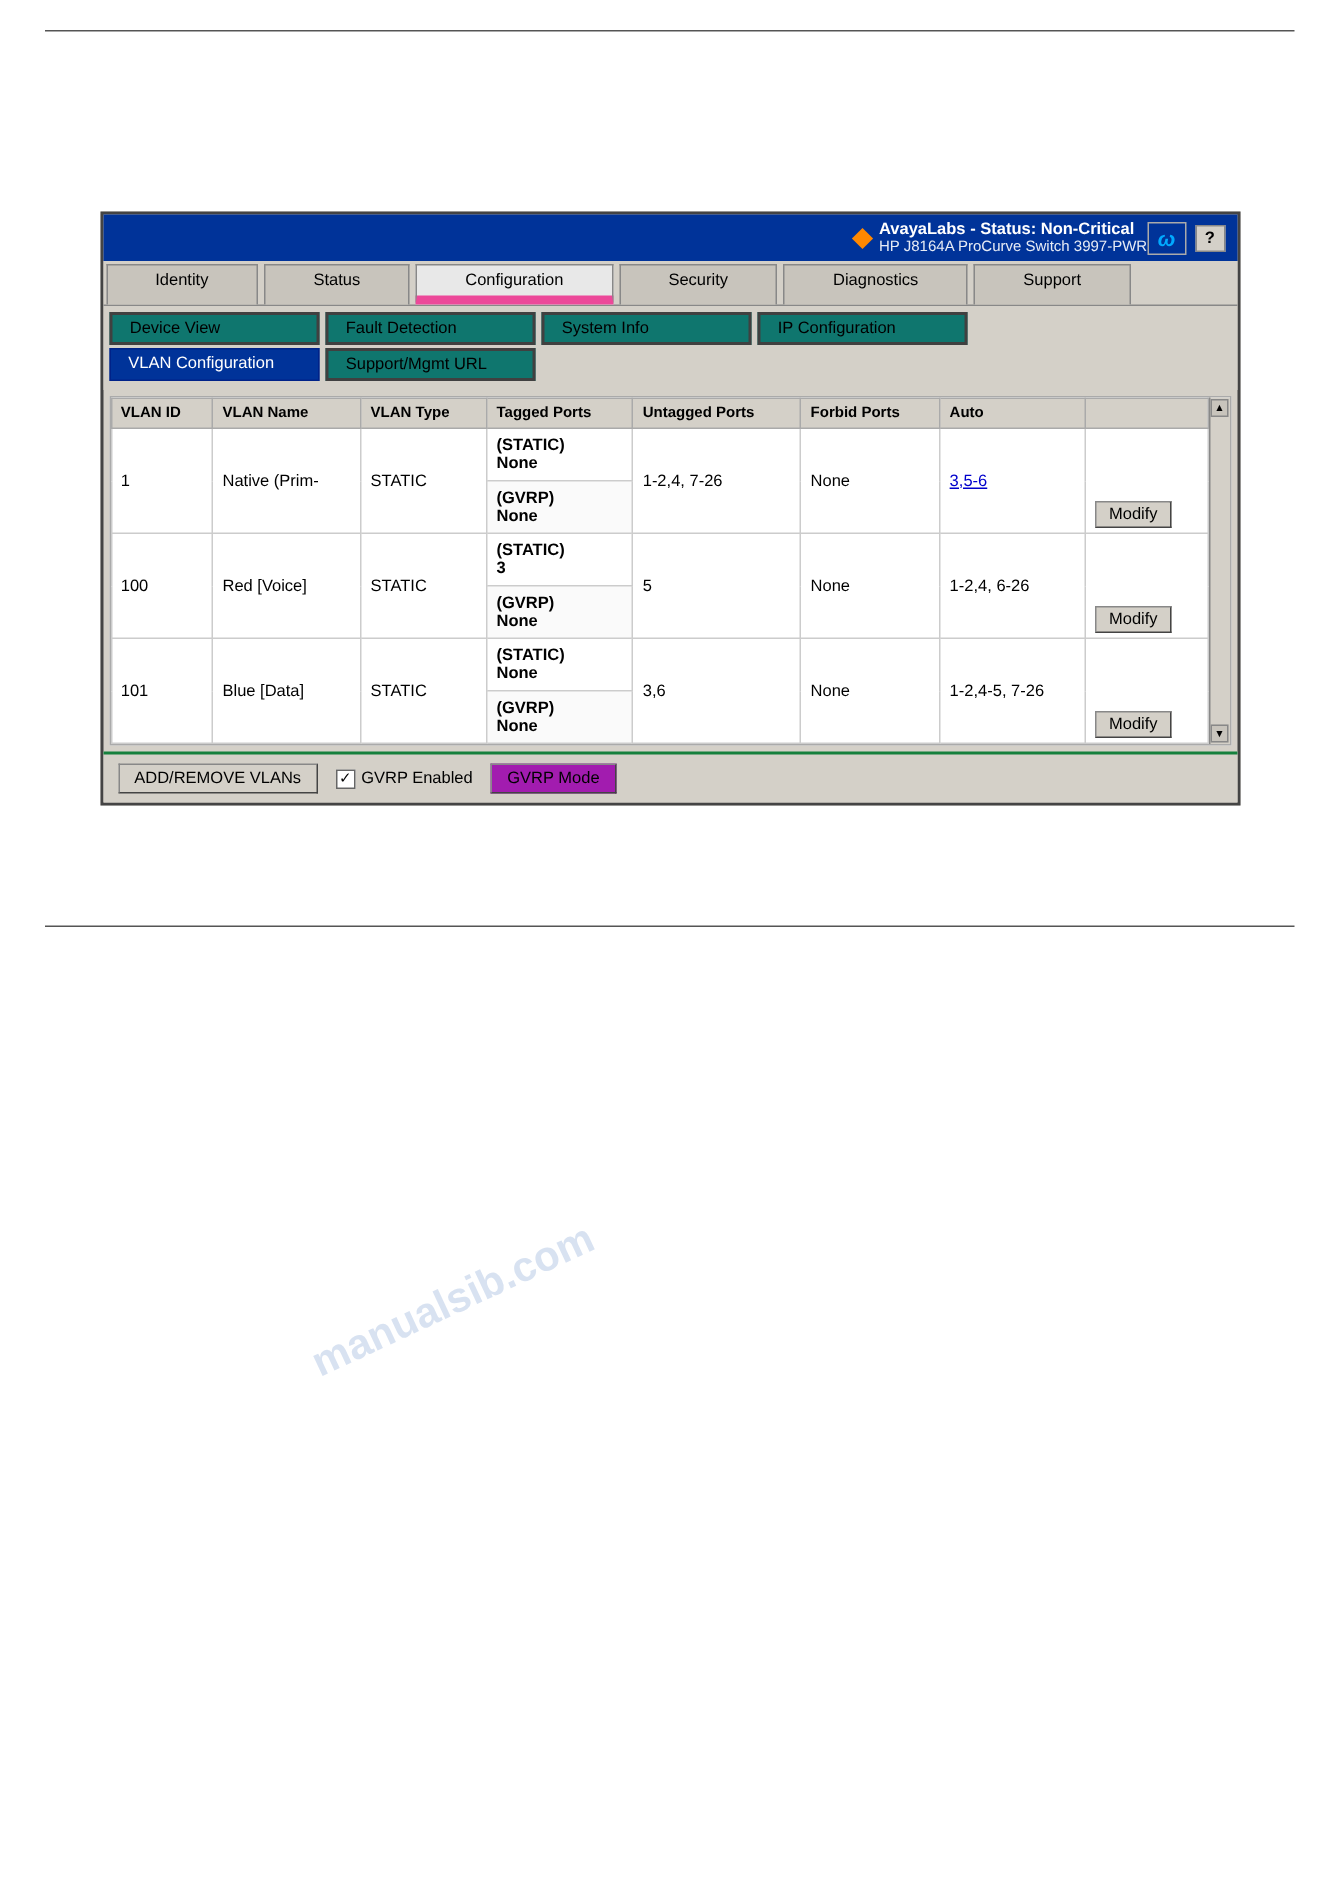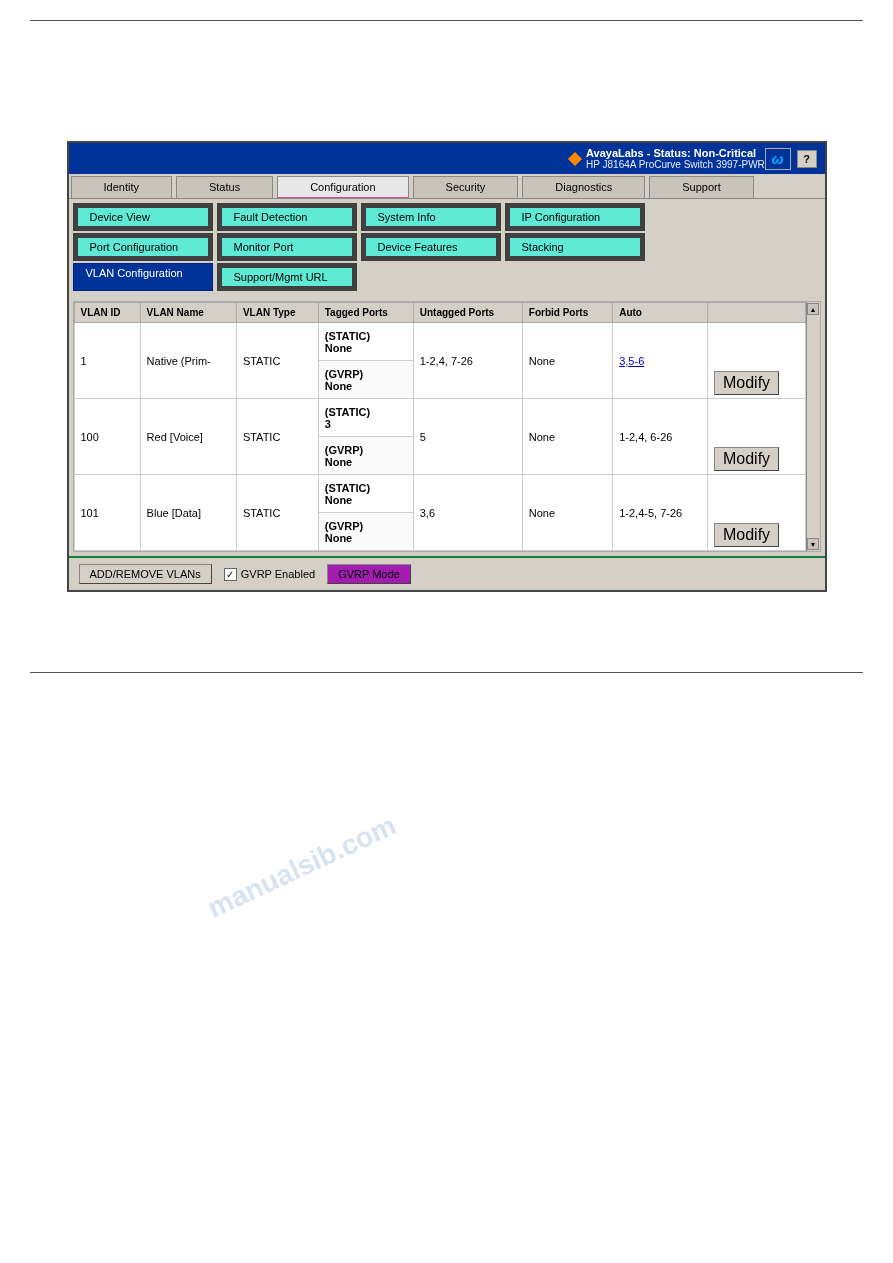--- a/index.html
+++ b/index.html
@@ -108,36 +108,36 @@
       border-bottom: none;
       margin: 2px 2px 0 2px;
       background: #c8c4bc;
       cursor: pointer;
       font-size: 11px;
       color: #000;
       font-weight: normal;
     }
     .nav-tab.active {
       background: #e8e8e8;
-      border-bottom: 1px solid #ec4899;
+      border-bottom: 6px solid #ec4899;
     }
 
     
     .submenu-area {
       background: #d4d0c8;
       padding: 4px 4px;
     }
     .submenu-row {
       display: flex;
       gap: 4px;
       margin-bottom: 2px;
     }
     .submenu-item {
-      background: #5eead4;
-      border: 5px solid #404040;
+      background: #0f766e;
+      border: 2px solid #404040;
       padding: 3px 12px;
       font-size: 11px;
       cursor: pointer;
       white-space: nowrap;
       min-width: 140px;
     }
     .submenu-item.active {
       background: #003399;
       color: #ffffff;
       border: 1px solid #002288;
@@ -179,21 +179,21 @@
       color: #0000cc;
       text-decoration: underline;
       cursor: pointer;
     }
     .modify-btn {
       background: #d4d0c8;
       border: 1px solid #888;
       border-right: 1px solid #444;
       border-bottom: 1px solid #444;
       padding: 2px 8px;
-      font-size: 16px;
+      font-size: 11px;
       cursor: pointer;
       white-space: nowrap;
       margin-top: 45px;
     }
 
     
     .bottom-bar {
       background: #d4d0c8;
       border-top: 2px solid #15803d;
       padding: 6px 10px;
@@ -308,26 +308,20 @@
     </div>
 
     <div class="submenu-area">
       <div class="submenu-row">
         <div class="submenu-item">Device View</div>
         <div class="submenu-item">Fault Detection</div>
         <div class="submenu-item">System Info</div>
         <div class="submenu-item">IP Configuration</div>
       </div>
       <div class="submenu-row">
-        <div class="submenu-item">Port Configuration</div>
-        <div class="submenu-item">Monitor Port</div>
-        <div class="submenu-item">Device Features</div>
-        <div class="submenu-item">Stacking</div>
-      </div>
-      <div class="submenu-row">
         <div class="submenu-item active">VLAN Configuration</div>
         <div class="submenu-item">Support/Mgmt URL</div>
       </div>
     </div>
 
     <div class="content-area">
       <div class="table-with-scroll">
         <div class="table-scroll-area">
           <table class="vlan-table">
             <thead>

